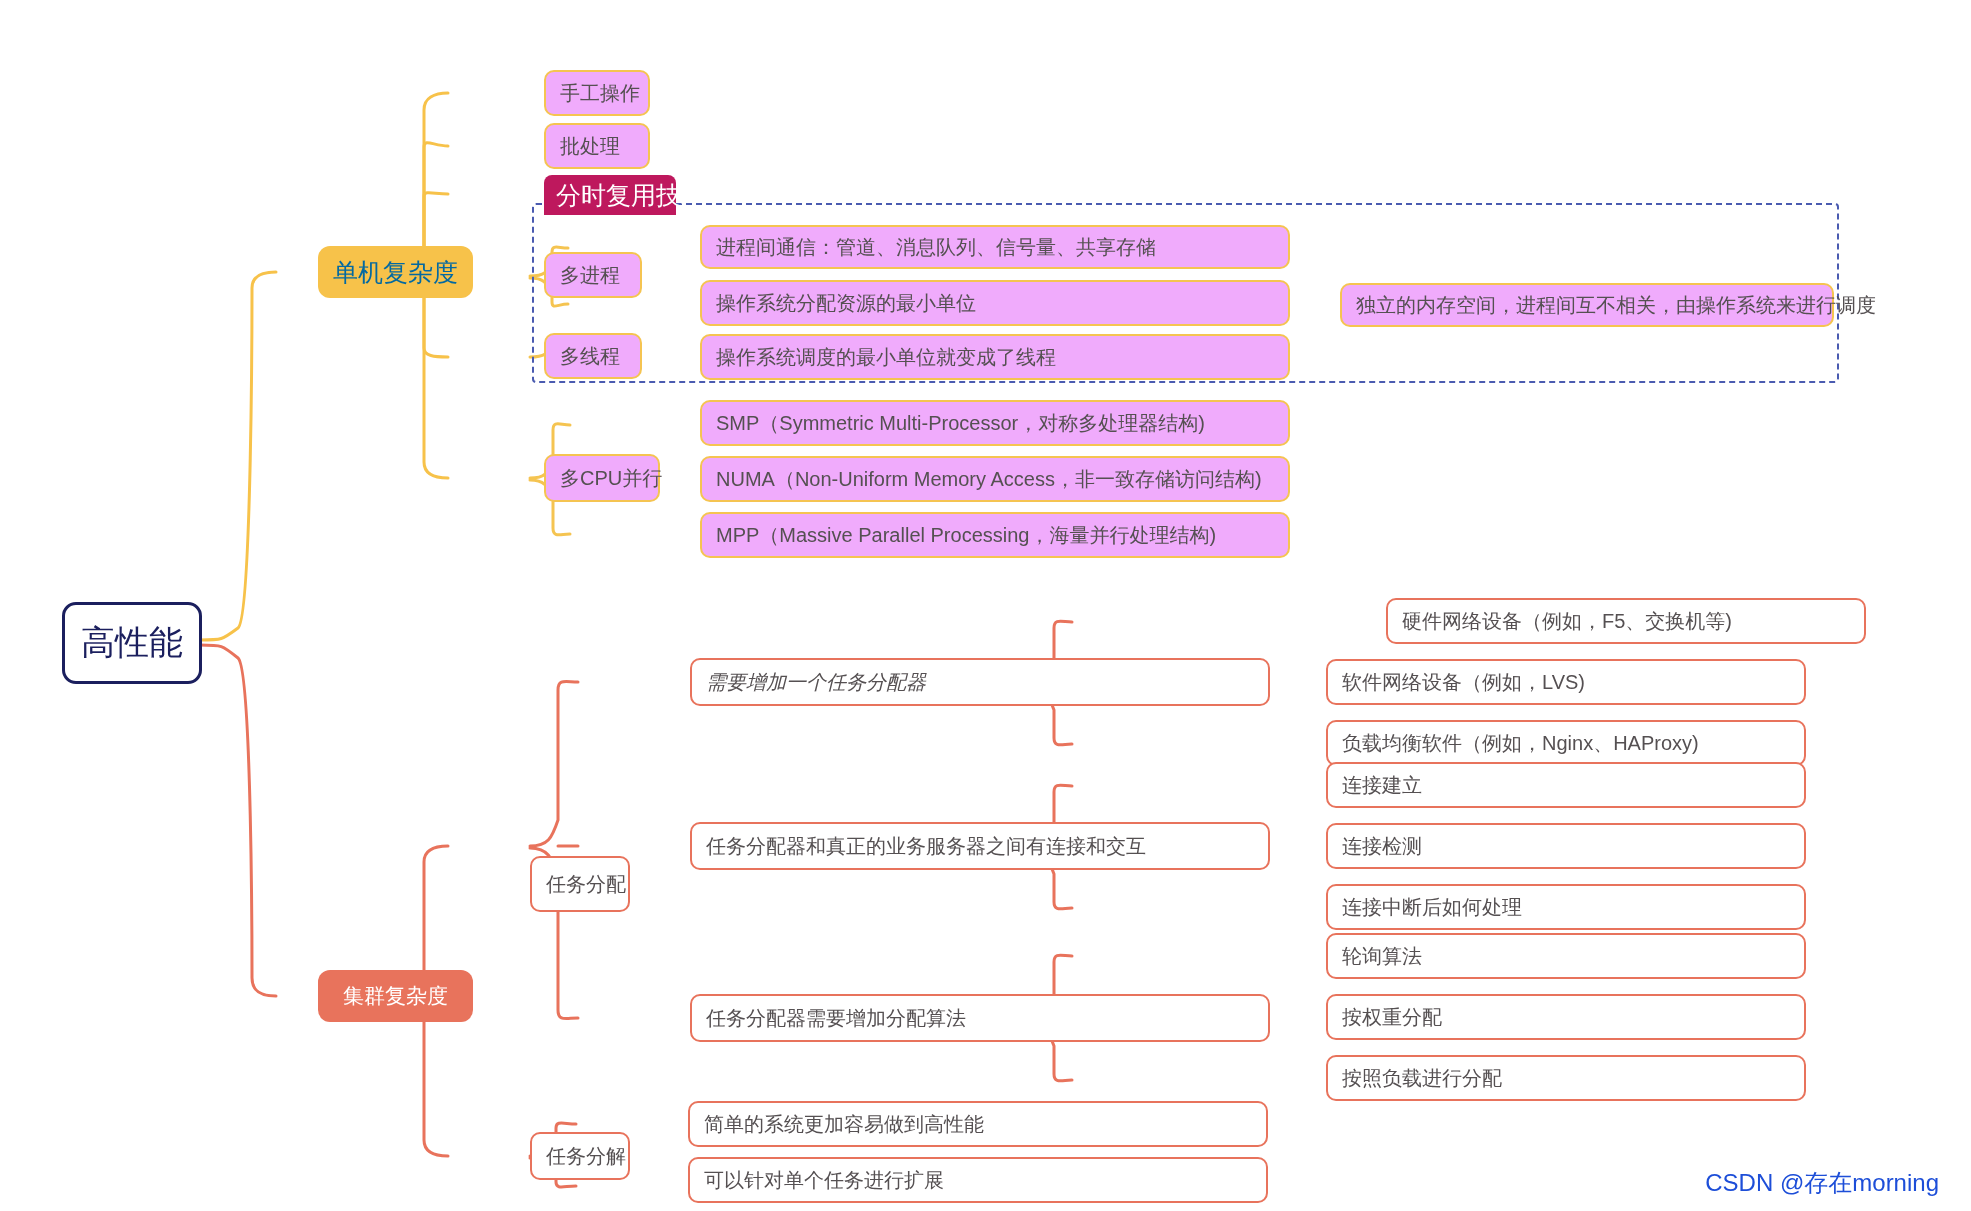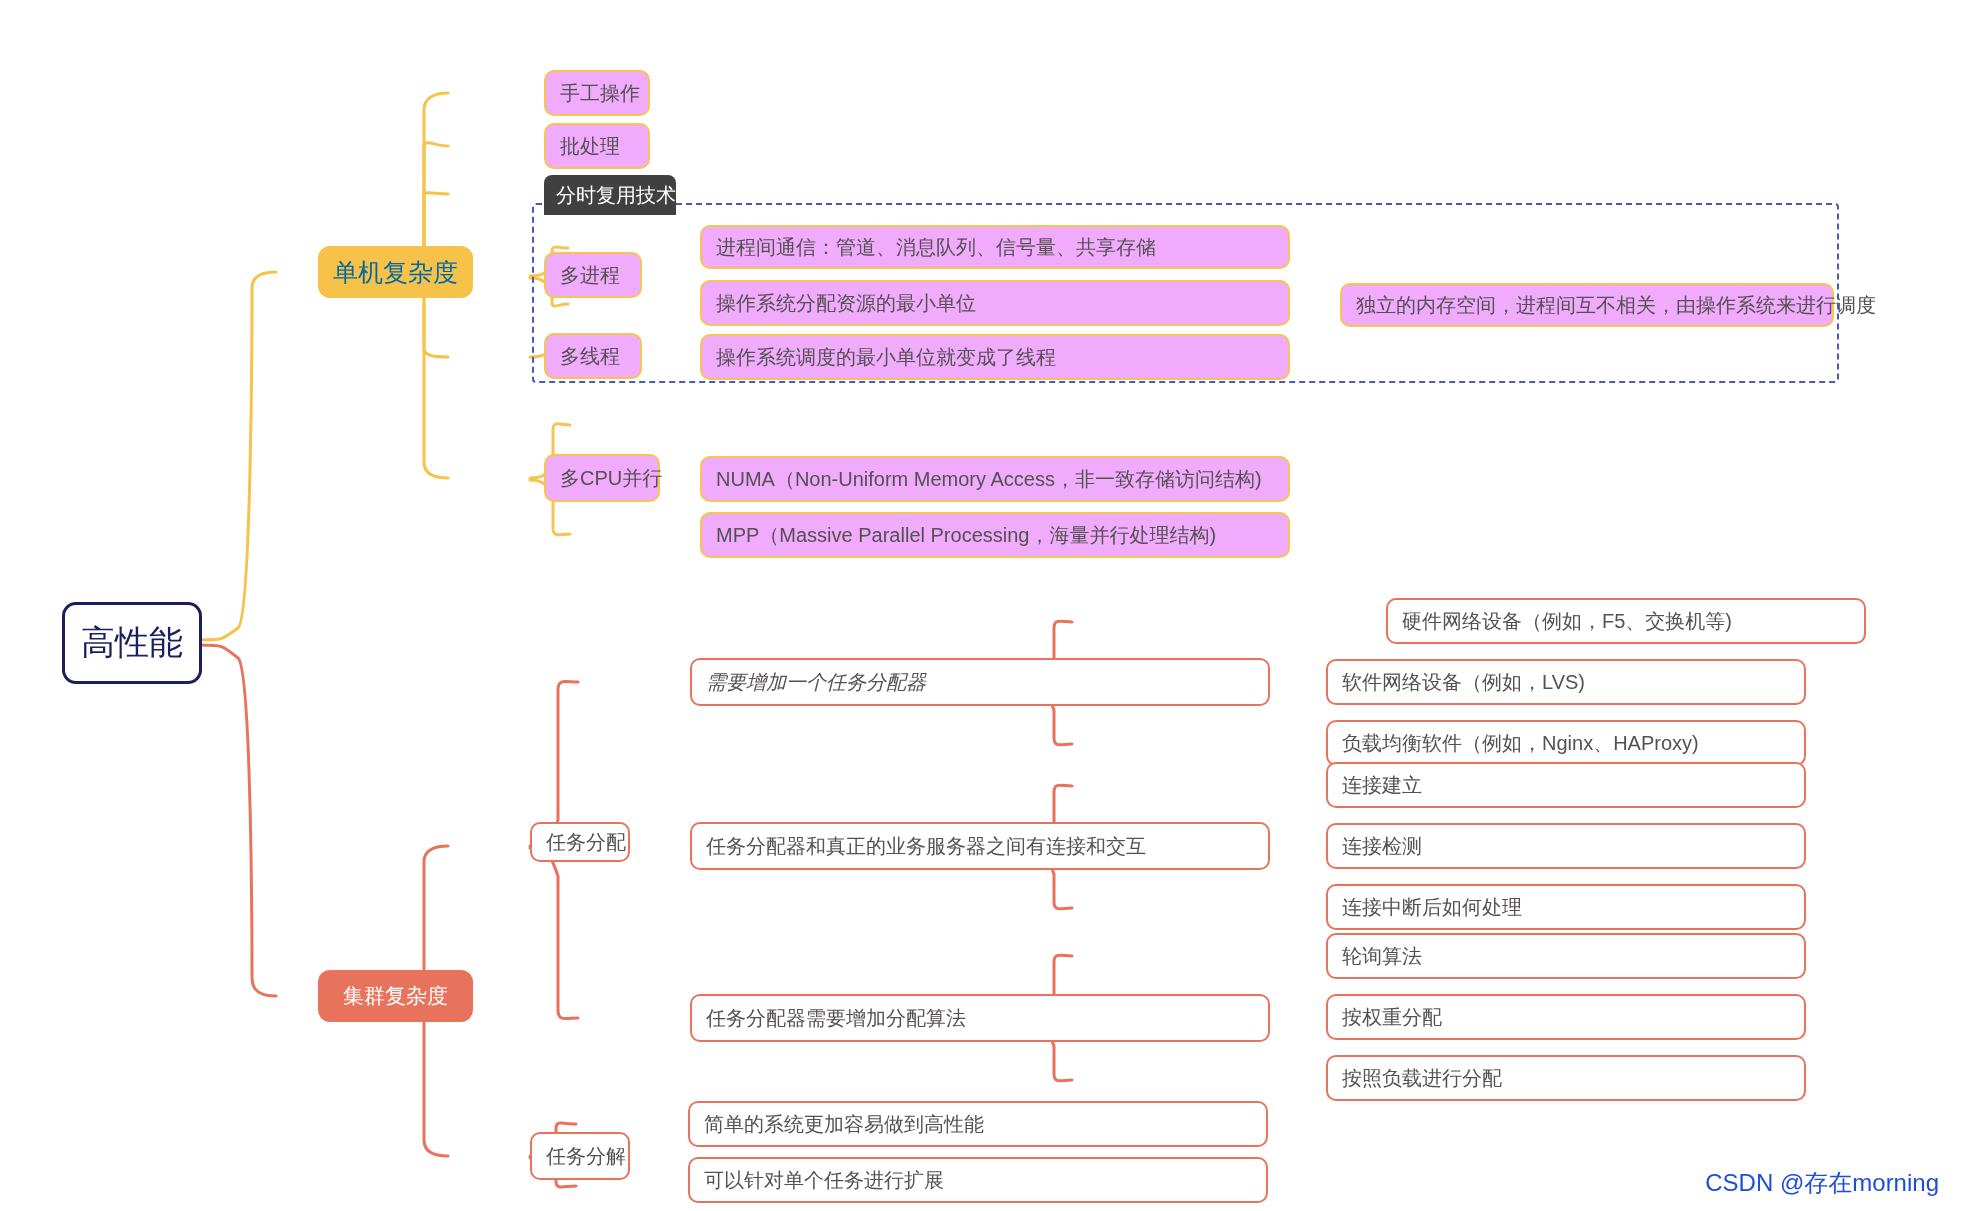--- a/index.html
+++ b/index.html
@@ -19,22 +19,22 @@
   .n-l1-y{background:#f7c24a;color:#0369a1;border:none;border-radius:12px;
           font-size:25px;justify-content:center;font-weight:500;}
   .n-l1-r{background:#e8735c;color:#ffffff;border:none;border-radius:12px;
           font-size:21px;justify-content:center;font-weight:500;}
 
   
   .n-y{border:2px solid #f5c451;background:#f0abfc;font-size:20px;padding:0 14px;}
   
   .n-r{border:2px solid #e8735c;background:#fff;font-size:20px;padding:0 14px;}
   
-  .n-b{background:#404040;color:#ffffff;border:none;border-radius:8px 8px 0 0;
-       font-size:20px;padding:0 12px;}
+  .n-b{background:#be185d;color:#ffffff;border:none;border-radius:8px 8px 0 0;
+       font-size:25px;padding:0 12px;}
 
   .dashbox{position:absolute;border:2px dashed #4a5bb0;border-radius:4px;
            box-sizing:border-box;background:transparent;}
 
   .watermark{position:absolute;right:32px;bottom:12px;color:#1d4ed8;font-size:24px;}
 </style>
 </head>
 <body>
 
 <div id="canvas">
@@ -136,30 +136,33 @@
   </div>
 
   <div class="node n-y" style="left:1340px;top:283px;width:494px;height:44px;">
     <span>独立的内存空间，进程间互不相关，由操作系统来进行调度</span>
   </div>
 
   <div class="node n-y" style="left:700px;top:334px;width:590px;height:46px;">
     <span>操作系统调度的最小单位就变成了线程</span>
   </div>
 
+  <div class="node n-y" style="left:700px;top:400px;width:590px;height:46px;">
+    <span>SMP（Symmetric Multi-Processor，对称多处理器结构)</span>
+  </div>
 
   <div class="node n-y" style="left:700px;top:512px;width:590px;height:46px;">
     <span>MPP（Massive Parallel Processing，海量并行处理结构)</span>
   </div>
 
   <div class="node n-y" style="left:700px;top:456px;width:590px;height:46px;">
     <span>NUMA（Non-Uniform Memory Access，非一致存储访问结构)</span>
   </div>
 
-  <div class="node n-r" style="left:530px;top:822px;width:100px;height:40px;font-family:Liberation Mono, monospace;">
+  <div class="node n-r" style="left:530px;top:856px;width:100px;height:56px;font-family:Liberation Mono, monospace;">
     <span>任务分配</span>
   </div>
 
   <div class="node n-r" style="left:530px;top:1132px;width:100px;height:48px;">
     <span>任务分解</span>
   </div>
 
   <div class="node n-r" style="left:690px;top:658px;width:580px;height:48px;font-style:italic;">
     <span>需要增加一个任务分配器</span>
   </div>

